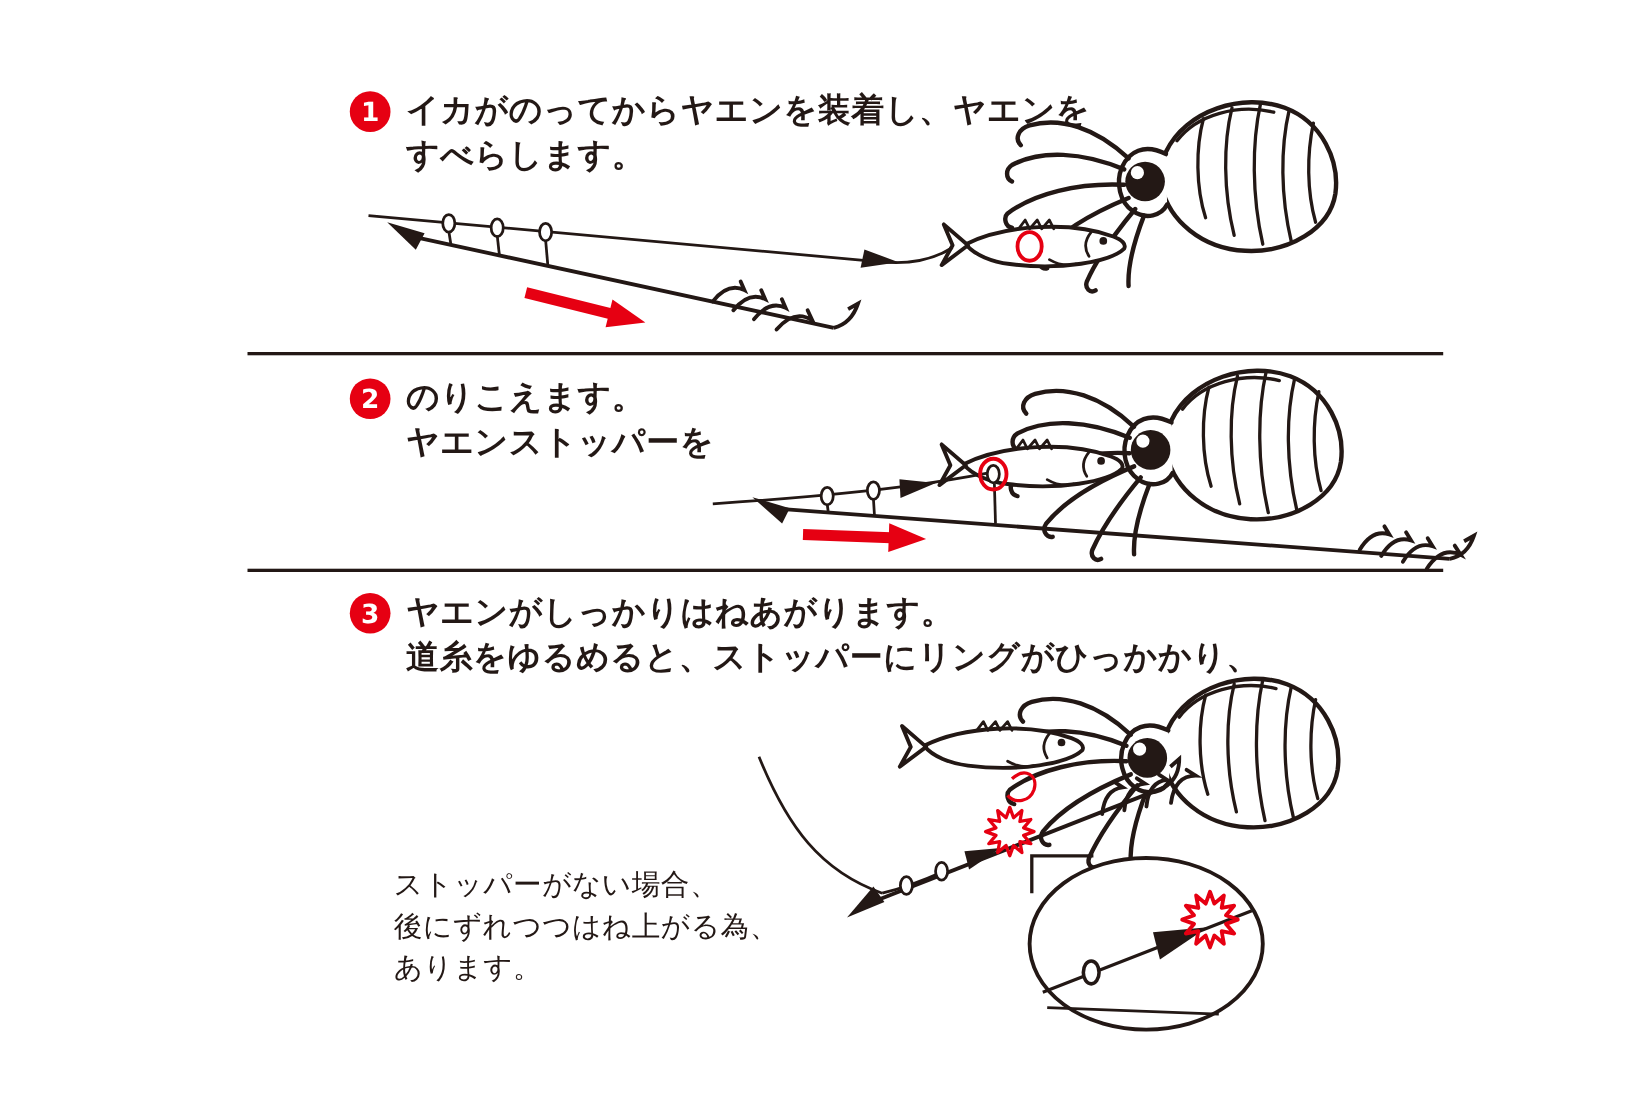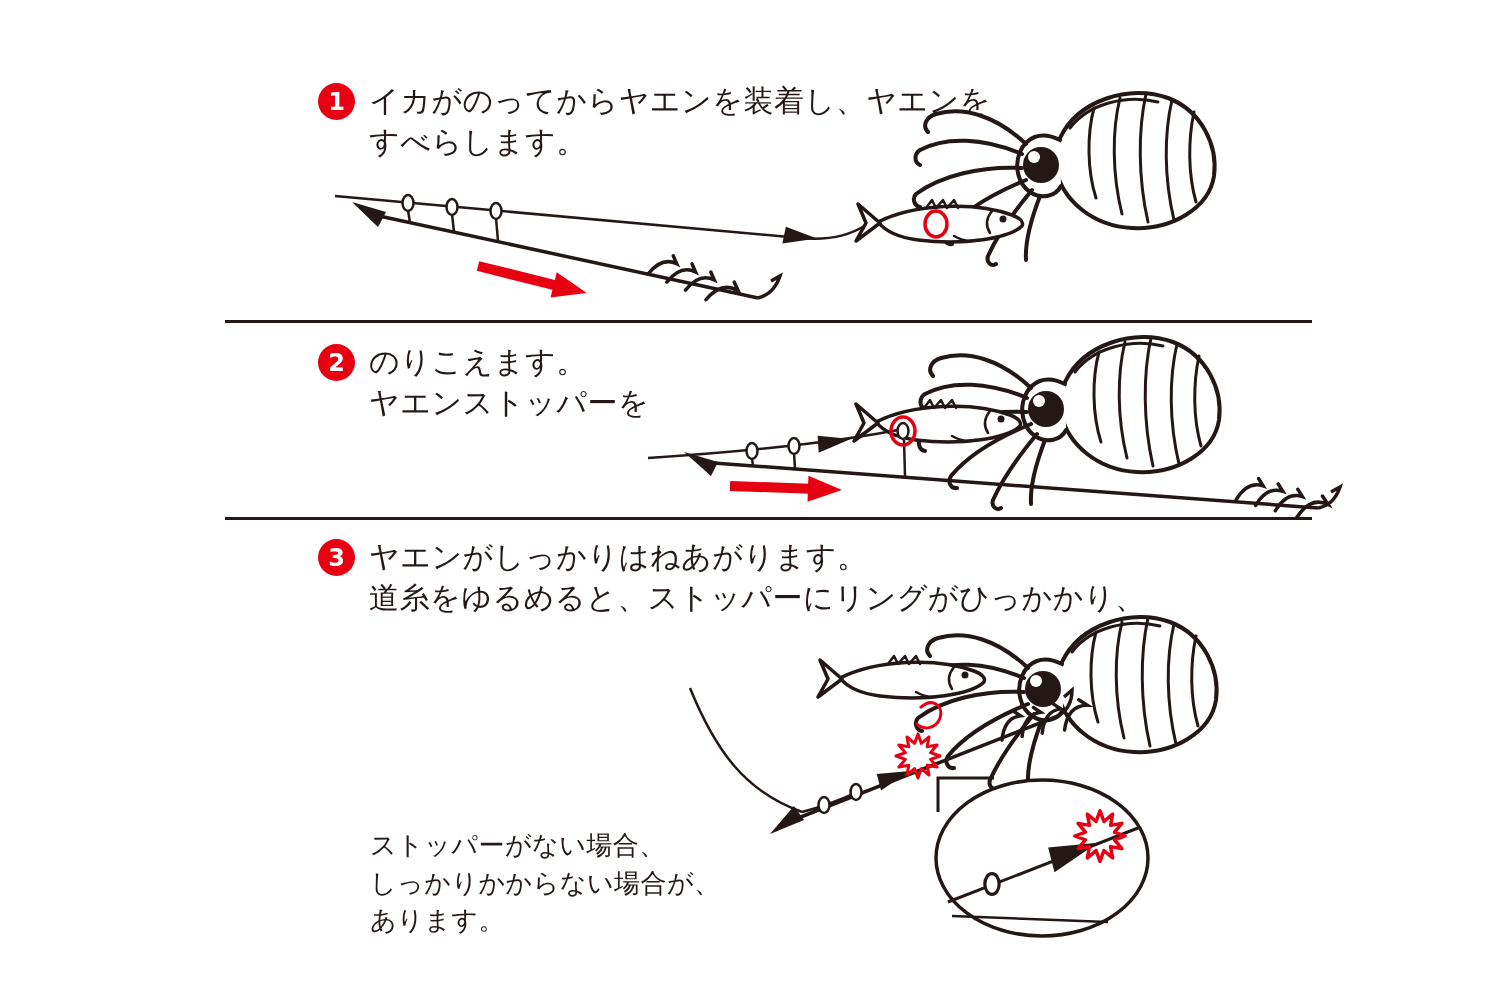--- a/index.html
+++ b/index.html
@@ -10,23 +10,23 @@
   .step { position: absolute; display: flex; align-items: flex-start; gap: 14px; }
   .step1 { left: 318px; top: 80px; }
   .step2 { left: 318px; top: 341px; }
   .step3 { left: 318px; top: 536px; }
 
   .badge {
     flex: 0 0 37px; width: 37px; height: 37px; border-radius: 50%;
     background: #e60012; color: #fff; font-weight: bold; font-size: 24px;
     display: flex; align-items: center; justify-content: center; margin-top: 3px;
   }
-  .step-text { font-size: 30px; font-weight: 400; line-height: 1.38; letter-spacing: 0.5px; }
+  .step-text { font-size: 30px; font-weight: 700; line-height: 1.38; letter-spacing: 0.5px; }
 
-  .note { position: absolute; left: 370px; top: 787px; font-size: 26px; font-weight: 500; line-height: 1.45; letter-spacing: 0.5px; margin-top: 40px; }
+  .note { position: absolute; left: 358px; top: 787px; font-size: 26px; font-weight: 500; line-height: 1.45; letter-spacing: 0.5px; }
 
   .divider { position: absolute; left: 225px; width: 1087px; height: 3px; background: #231815; }
   .divider1 { top: 320px; }
   .divider2 { top: 517px; }
 
   .art { position: absolute; left: 0; top: 0; pointer-events: none; }
 </style>
 </head>
 <body>
 
@@ -51,21 +51,21 @@
   <div class="step step3">
     <div class="badge">3</div>
     <div class="step-text">
       <div>ヤエンがしっかりはねあがります。</div>
       <div>道糸をゆるめると、ストッパーにリングがひっかかり、</div>
     </div>
   </div>
 
   <div class="note">
     <div>ストッパーがない場合、</div>
-    <div>しっかりかからない場合が、</div>
+    <div>後にずれつつはね上がる為、</div>
     <div>あります。</div>
   </div>
 
   <div class="divider divider1"></div>
   <div class="divider divider2"></div>
 
   <svg class="art" width="1500" height="1000" viewBox="0 0 1500 1000">
     <defs>
       <g id="squid" stroke="#231815" fill="none" stroke-width="4" stroke-linecap="round" stroke-linejoin="round">
         <path d="M180,90 C198,52 250,36 288,50 C322,63 338,98 334,128 C329,160 292,182 252,180 C212,178 183,152 176,122 C174,110 175,100 180,90 Z" fill="#fff"></path>

